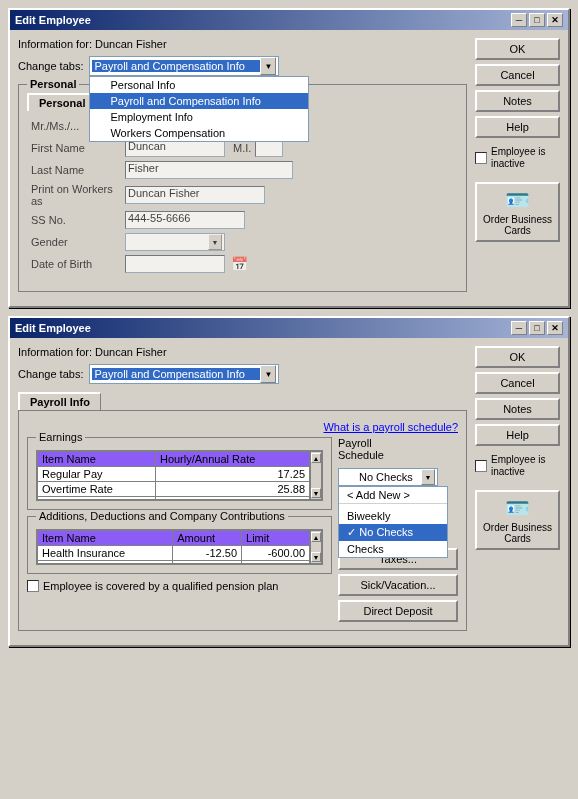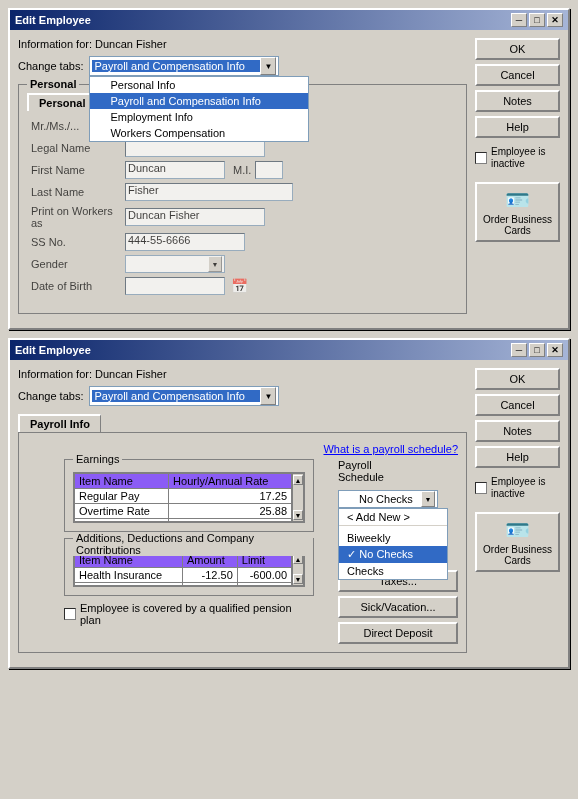--- a/index.html
+++ b/index.html
@@ -376,22 +376,21 @@
       white-space: nowrap;
     }
     .payroll-menu-item.highlighted {
       background: #316ac5;
       color: white;
     }
 
     
     .bottom-main {
       display: flex;
-      gap: 24px;
-      margin-left: 37px;
+      gap: 6px;
     }
     .bottom-left {
       flex: 1;
     }
     .bottom-right {
       display: flex;
       flex-direction: column;
       gap: 4px;
       width: 120px;
     }
@@ -471,24 +470,20 @@
         <span class="personal-header">Personal</span>
 
         <div class="tab-container">
           <div class="tab active">Personal Info</div>
         </div>
 
         <div style="padding: 6px 4px; opacity: 0.7;">
           <div class="form-row">
             <span class="form-label">Mr./Ms./...</span>
             <div class="input-field" style="width:80px;"></div>
-          </div>
-          <div class="form-row">
-            <span class="form-label">Legal Name</span>
-            <div class="input-field" style="width:140px;"></div>
           </div>
           <div class="form-row">
             <span class="form-label">First Name</span>
             <div class="input-field" style="width:100px;"><span>Duncan</span></div>
             <span style="font-size:11px;margin-left:4px;">M.I.</span>
             <div class="input-field mi-field"></div>
           </div>
           <div class="form-row">
             <span class="form-label">Last Name</span>
             <div class="input-field" style="width:168px;"><span>Fisher</span></div>

